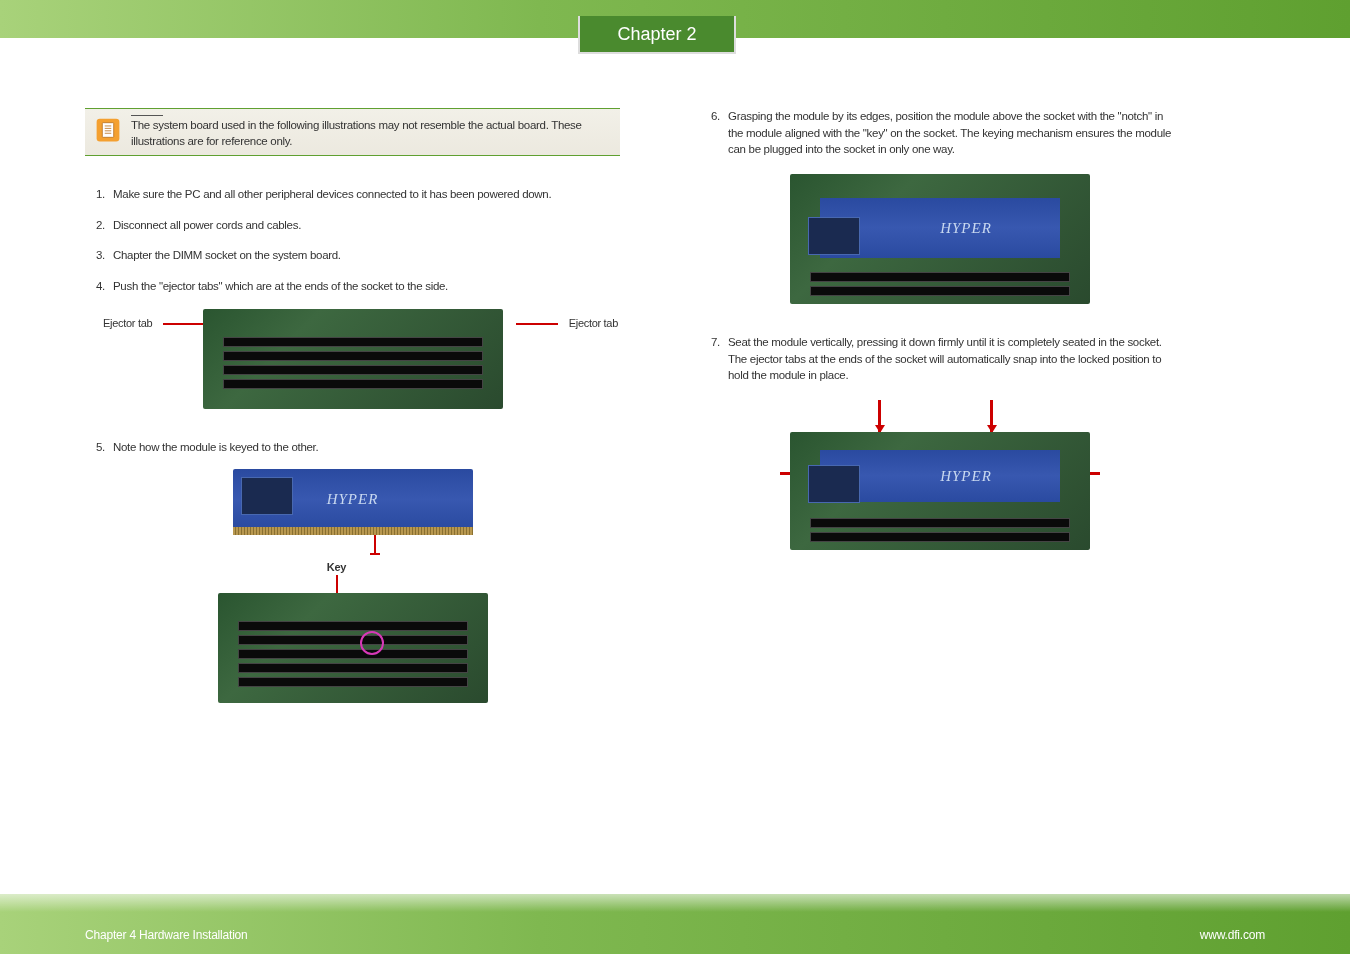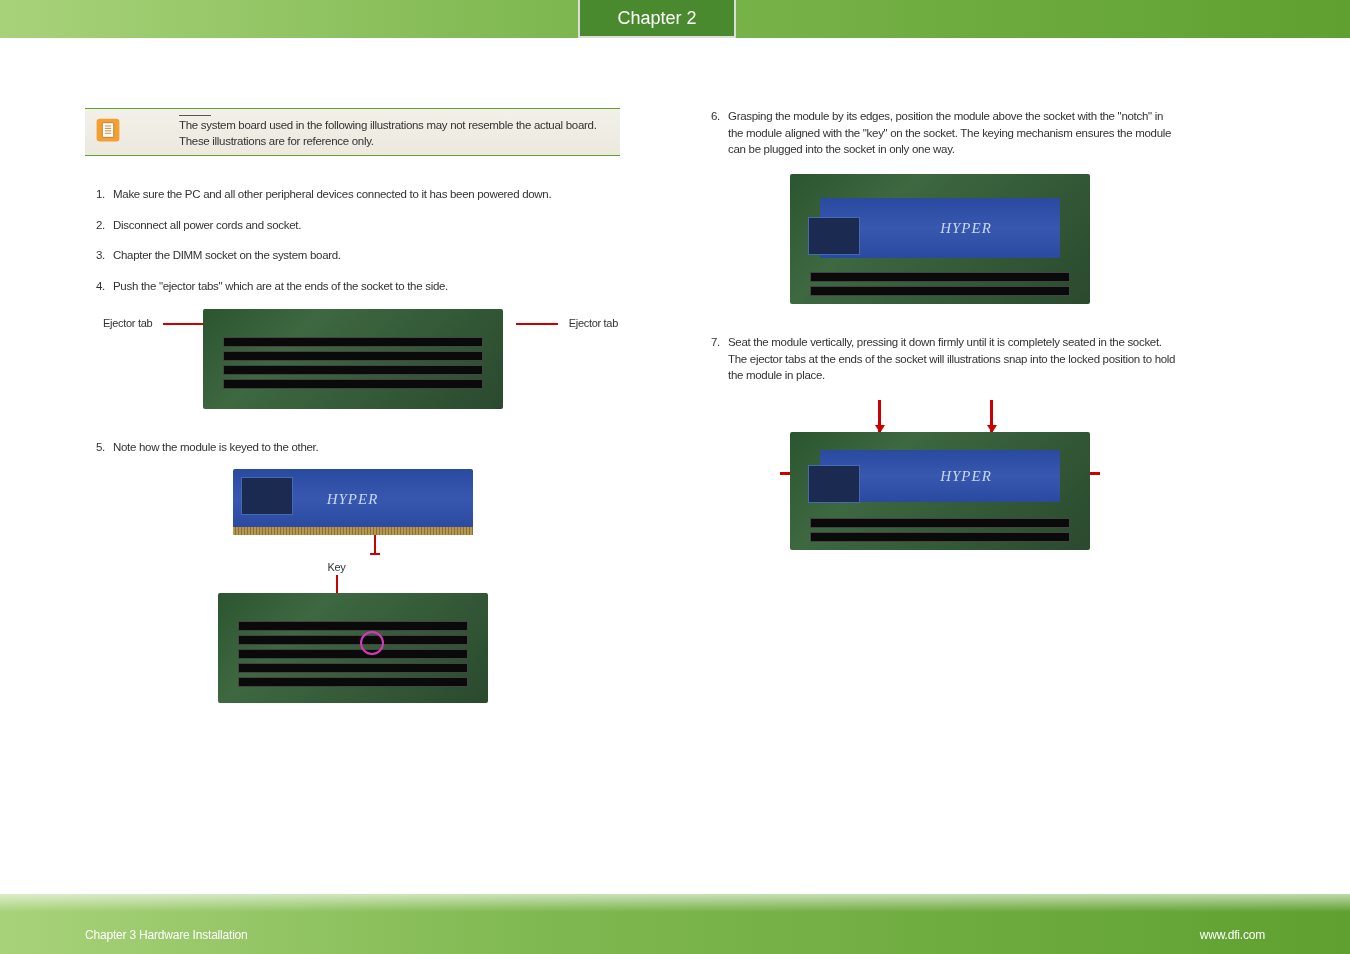--- a/index.html
+++ b/index.html
@@ -13,21 +13,21 @@
     }
     .header-bar {
       width: 100%;
       height: 38px;
       background: linear-gradient(to right, #a8d27a 0%, #7fb850 40%, #5fa030 100%);
       position: relative;
     }
     .chapter-tab {
       position: absolute;
       left: 578px;
-      top: 0;
+      top: 16px;
       width: 158px;
       height: 38px;
       background: #4a8a2e;
       color: #fff;
       font-size: 18px;
       display: flex;
       align-items: center;
       justify-content: center;
       border-left: 2px solid #ddd;
       border-right: 2px solid #ddd;
@@ -54,21 +54,21 @@
       padding: 6px 10px;
       gap: 10px;
     }
     .note-icon {
       width: 26px;
       height: 26px;
       flex-shrink: 0;
       margin-top: 2px;
     }
     .note-icon svg { width: 100%; height: 100%; }
-    .note-content { flex: 1; font-size: 11.5px; color: #333; line-height: 1.35; letter-spacing: -0.3px; margin-left: 48px; }
+    .note-content { flex: 1; font-size: 11.5px; color: #333; line-height: 1.35; letter-spacing: -0.3px; }
     .note-title-line { border-top: 1px solid #555; width: 32px; margin-bottom: 2px; }
     .steps {
       margin-top: 30px;
       font-size: 11.5px;
       color: #333;
       line-height: 1.45;
       letter-spacing: -0.3px;
     }
     .step {
       display: flex;
@@ -110,21 +110,21 @@
       display: flex;
       align-items: center;
       justify-content: center;
     }
     .module-logo { font-family: cursive; font-style: italic; color: #c8d8f0; font-size: 15px; letter-spacing: 1px; }
     .module-pins { position: absolute; bottom: -6px; left: 0; right: 0; height: 8px; background: repeating-linear-gradient(to right, #b89850 0 2px, #8a7030 2px 3px); }
     .module-label-box { position: absolute; left: 8px; top: 8px; width: 52px; height: 38px; background: #1a2a50; border: 1px solid #4868b0; }
     .notch-line { width: 2px; height: 18px; background: #c00; margin: 6px auto 0; position: relative; left: 22px; }
     .notch-hook { width: 10px; height: 2px; background: #c00; position: relative; left: 22px; margin: 0 auto; }
     .notch-text { text-align: center; font-size: 11px; color: #333; margin-top: 2px; position: relative; left: 28px; letter-spacing: -0.3px; }
-    .key-text { text-align: center; font-size: 11px; color: #333; margin-top: 6px; position: relative; left: -16px; letter-spacing: -0.3px; }
+    .key-text { text-align: center; font-size: 11px; color: #333; margin-top: 6px; position: relative; left: -16px; letter-spacing: -0.3px; font-weight: bold; }
     .key-line { width: 2px; height: 18px; background: #c00; margin: 2px auto 0; position: relative; left: -16px; }
     .socket-img {
       width: 270px;
       height: 110px;
       margin: 0 auto;
       background: linear-gradient(135deg, #2a5530 0%, #3d6840 30%, #2a4a2e 100%);
       border-radius: 2px;
       position: relative;
       overflow: hidden;
     }
@@ -202,21 +202,21 @@
       </div>
     </div>
 
     <div class="steps">
       <div class="step">
         <div class="step-num">1.</div>
         <div class="step-text">Make sure the PC and all other peripheral devices connected to it has been powered down.</div>
       </div>
       <div class="step">
         <div class="step-num">2.</div>
-        <div class="step-text">Disconnect all power cords and socket.</div>
+        <div class="step-text">Disconnect all power cords and cables.</div>
       </div>
       <div class="step">
         <div class="step-num">3.</div>
         <div class="step-text">Chapter the DIMM socket on the system board.</div>
       </div>
       <div class="step">
         <div class="step-num">4.</div>
         <div class="step-text">Push the "ejector tabs" which are at the ends of the socket to the side.</div>
       </div>
     </div>
@@ -277,21 +277,21 @@
         <div class="module-label-box" style="position:relative; left:-80px; margin:0;"></div>
         <span class="module-logo">HYPER</span>
       </div>
       <div class="dimm-slot" style="top:98px;"></div>
       <div class="dimm-slot" style="top:112px;"></div>
     </div>
 
     <div class="steps">
       <div class="step">
         <div class="step-num">7.</div>
-        <div class="step-text">Seat the module vertically, pressing it down firmly until it is completely seated in the socket. The ejector tabs at the ends of the socket will illustrations snap into the locked position to hold the module in place.</div>
+        <div class="step-text">Seat the module vertically, pressing it down firmly until it is completely seated in the socket. The ejector tabs at the ends of the socket will automatically snap into the locked position to hold the module in place.</div>
       </div>
     </div>
 
     <div class="fig-press">
       <div class="press-arrow" style="left:88px; top:0;"></div>
       <div class="press-arrow" style="left:200px; top:0;"></div>
       <div class="side-arrow-l"></div>
       <div class="side-arrow-r"></div>
       <div class="press-img">
         <div class="ram-in-slot" style="top:18px; height:52px;">
@@ -300,15 +300,15 @@
         </div>
         <div class="dimm-slot" style="top:86px;"></div>
         <div class="dimm-slot" style="top:100px;"></div>
       </div>
     </div>
 
   </div>
 </div>
 
 <div class="footer">
-  <span>Chapter 3 Hardware Installation</span>
+  <span>Chapter 4 Hardware Installation</span>
   <span>www.dfi.com</span>
 </div>
 
 </body></html>

